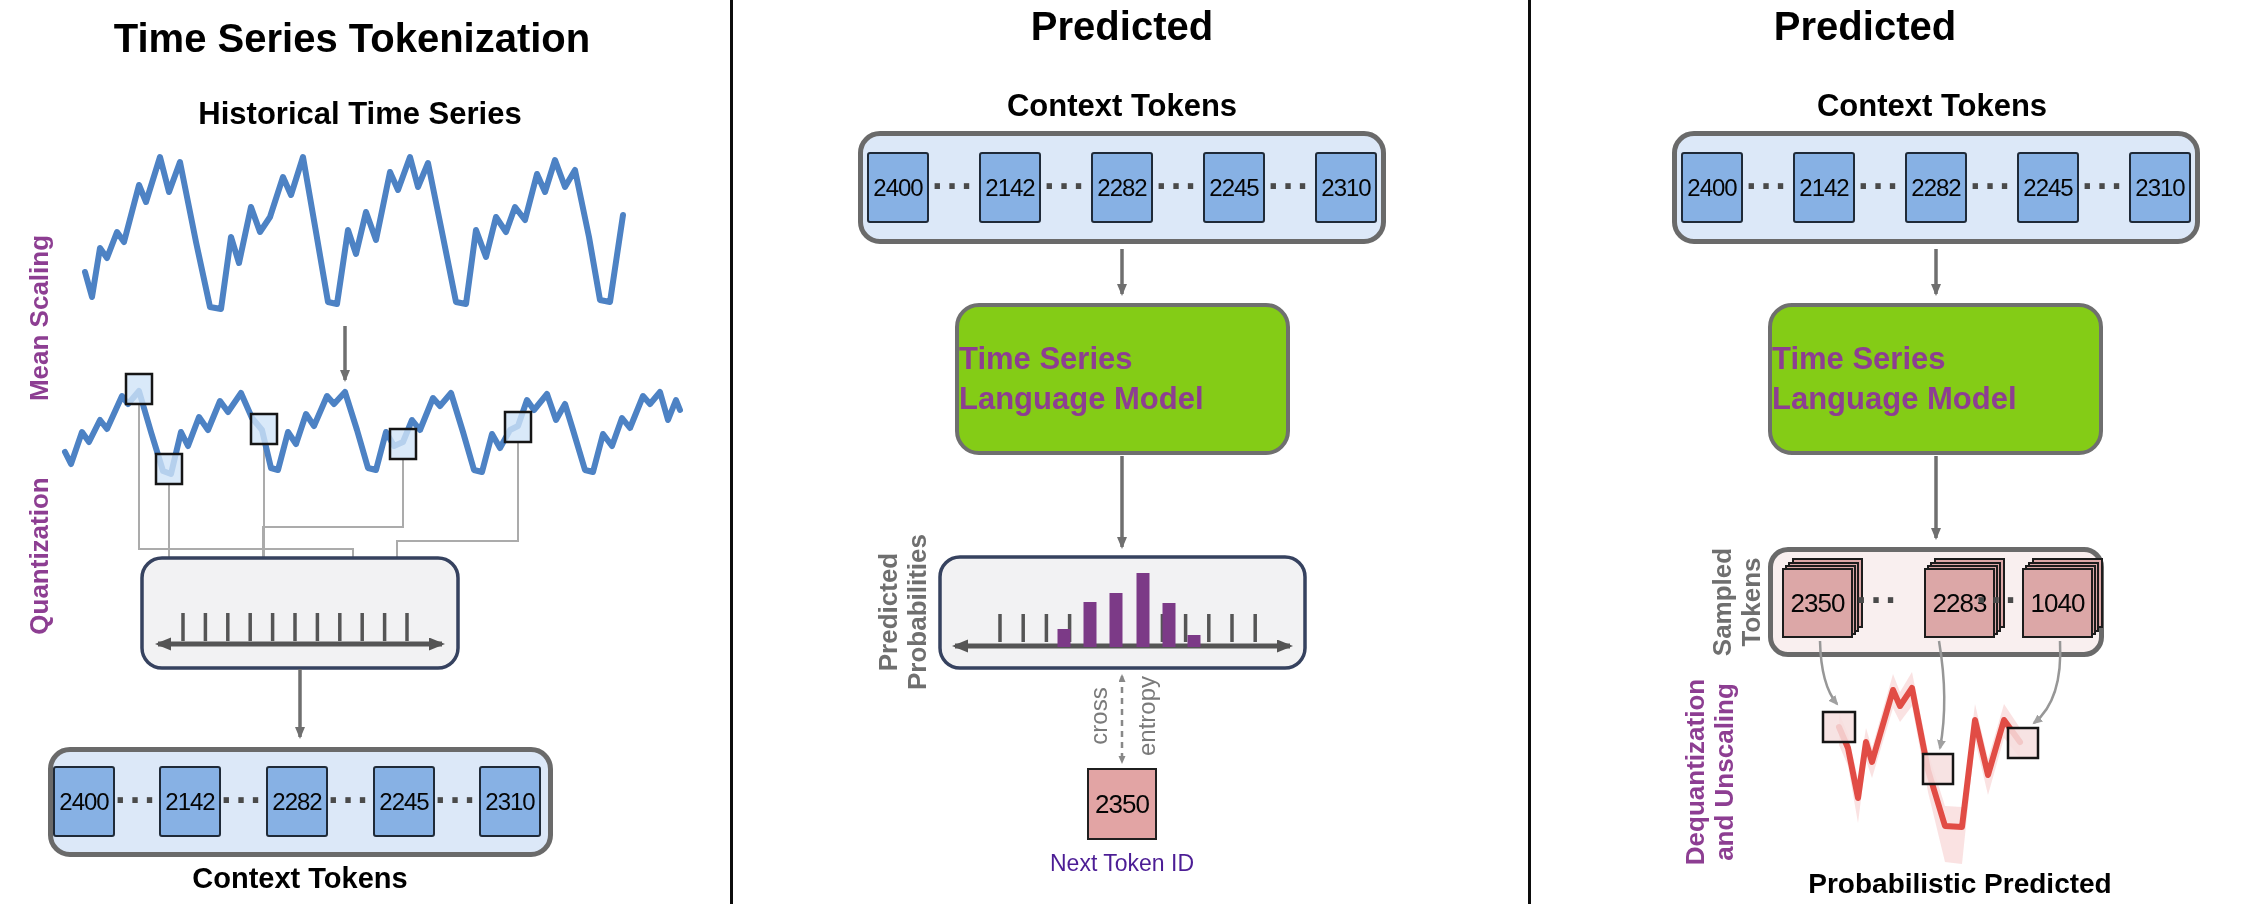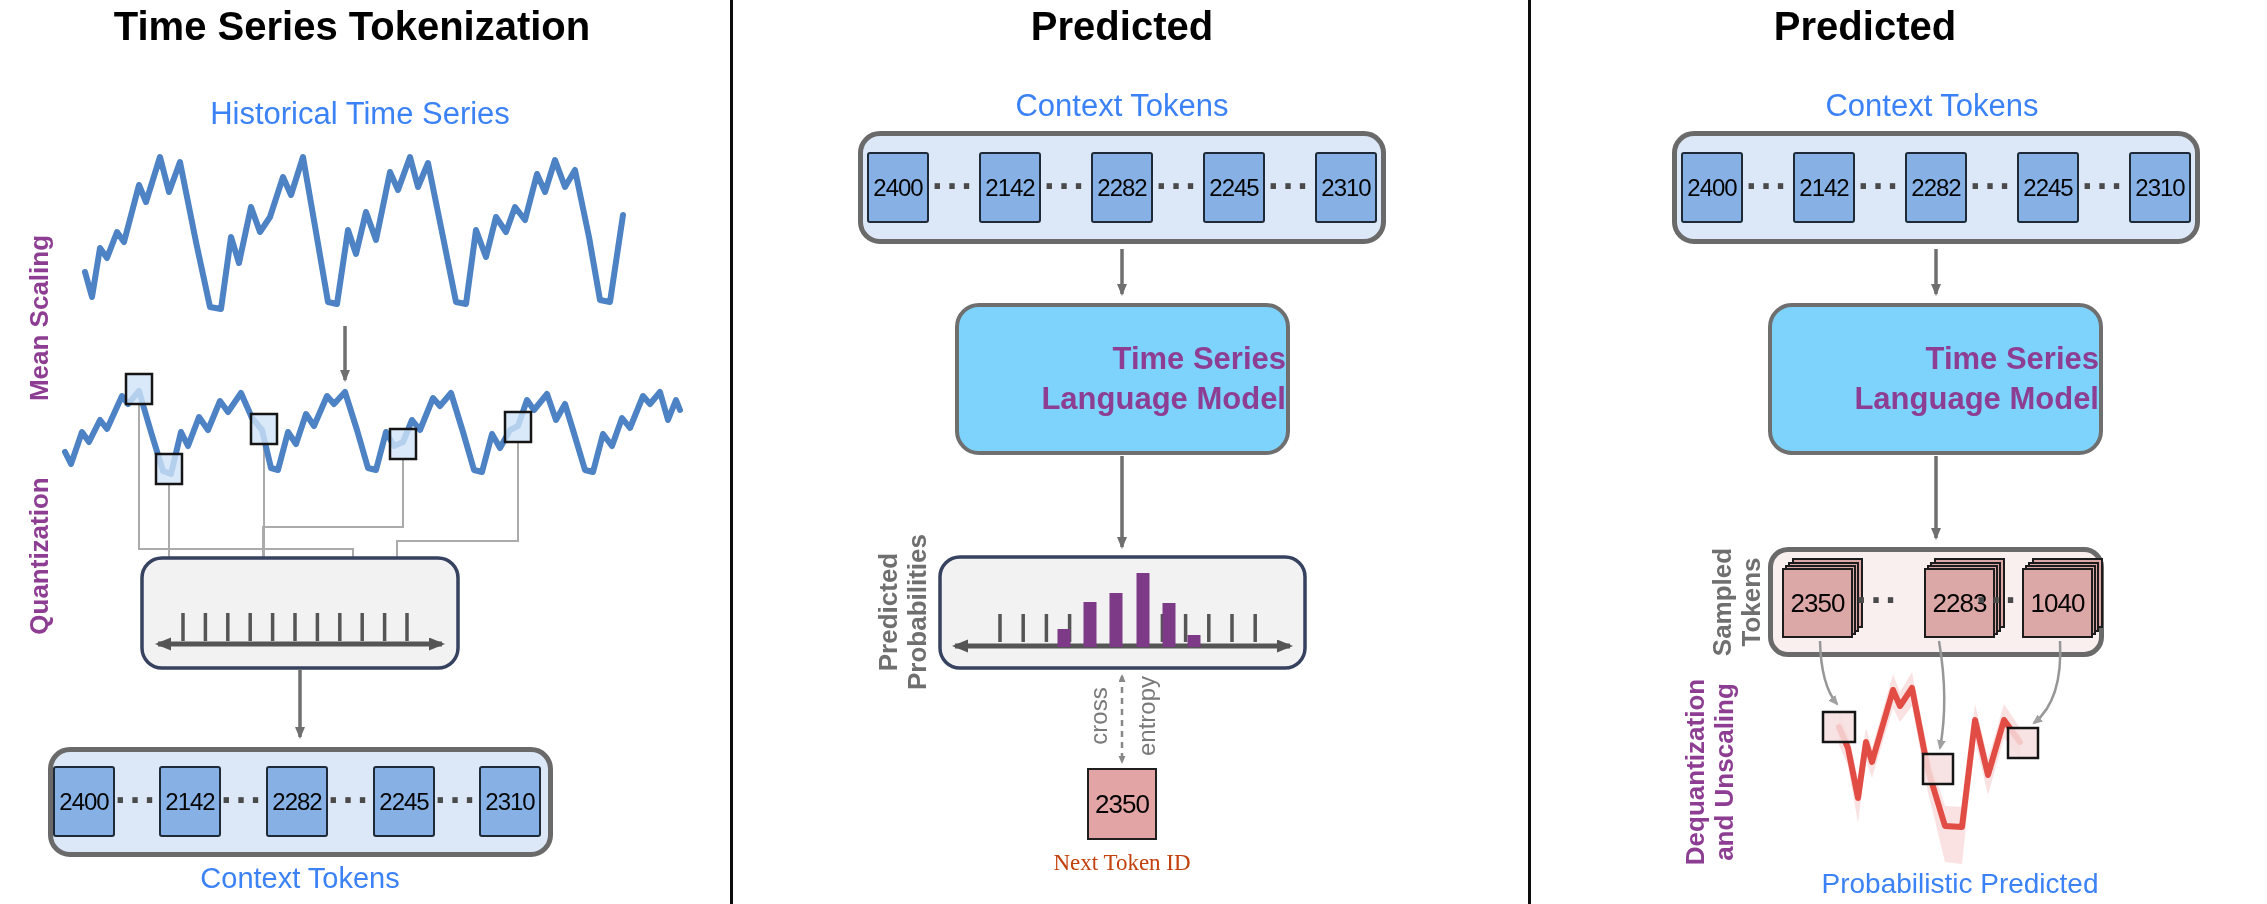--- a/index.html
+++ b/index.html
@@ -1,33 +1,33 @@
 <!DOCTYPE html>
 <html><head>
 <meta charset="utf-8">
 <style>
   html,body{margin:0;padding:0;}
   body{width:2267px;height:904px;position:relative;overflow:hidden;background:#ffffff;
        font-family:"Liberation Sans", sans-serif;}
   .vline{position:absolute;top:0;bottom:0;width:3px;background:#0d0d0d;}
   .title{position:absolute;transform:translateX(-50%);font-weight:bold;font-size:40px;color:#000;white-space:nowrap;}
-  .caption{position:absolute;transform:translateX(-50%);font-weight:normal;font-size:31px;color:#3b82f6;white-space:nowrap;}
-  .smallcap{position:absolute;transform:translateX(-50%);font-size:23px;color:#c2410c;white-space:nowrap;font-family:Liberation Serif, serif;}
+  .caption{position:absolute;transform:translateX(-50%);font-weight:bold;font-size:31px;color:#000000;white-space:nowrap;}
+  .smallcap{position:absolute;transform:translateX(-50%);font-size:23px;color:#4c1d95;white-space:nowrap;}
   .rot{position:absolute;transform:translate(-50%,-50%) rotate(-90deg);text-align:center;line-height:1.12;white-space:nowrap;}
   .rot span{display:block;}
   .purple{color:#8d3e92;font-weight:bold;font-size:26px;}
   .grayrot{color:#6f6f6f;font-weight:bold;font-size:26px;}
   .celabel{color:#7a7a7a;font-size:24px;font-weight:normal;}
   .tok-container{position:absolute;background:#dce8f8;border:5px solid #6a6a6a;border-radius:22px;box-sizing:border-box;}
   .samp-container{position:absolute;background:#f9efef;border:5px solid #6a6a6a;border-radius:20px;box-sizing:border-box;}
   .tok{position:absolute;width:62px;height:71px;background:#87b1e4;border:2px solid #1f2a38;border-radius:3px;
        display:flex;align-items:center;justify-content:center;font-size:24px;letter-spacing:-1px;color:#050505;box-sizing:border-box;}
   .dots{position:absolute;transform:translate(-50%,-54%);color:#4a4a4a;font-size:38px;font-weight:bold;letter-spacing:2px;}
-  .model{position:absolute;background:#7dd3fc;border:4px solid #6f6f6f;border-radius:24px;box-sizing:border-box;
-         display:flex;flex-direction:column;align-items:flex-end;justify-content:center;
+  .model{position:absolute;background:#84cc16;border:4px solid #6f6f6f;border-radius:24px;box-sizing:border-box;
+         display:flex;flex-direction:column;align-items:flex-start;justify-content:center;
          color:#8d3e92;font-weight:bold;font-size:31px;line-height:1.3;text-align:center;}
   .card{position:absolute;width:71px;height:70px;}
   .card .layer{position:absolute;left:0;top:0;right:0;bottom:0;background:#dca7a7;border:2px solid #1c1c1c;box-sizing:border-box;}
   .card .l1{transform:translate(10px,-10px);}
   .card .l2{transform:translate(6px,-6px);}
   .card .l3{transform:translate(3px,-3px);}
   .card .face{position:absolute;left:0;top:0;right:0;bottom:0;background:#dca7a7;border:2px solid #1c1c1c;box-sizing:border-box;
               display:flex;align-items:center;justify-content:center;font-size:26px;letter-spacing:-1px;color:#050505;}
   .ntbox{position:absolute;left:1087px;top:768px;width:70px;height:72px;background:#e2a4a4;border:2px solid #1f1f1f;
          box-sizing:border-box;display:flex;align-items:center;justify-content:center;font-size:26px;letter-spacing:-1px;color:#050505;}
@@ -45,21 +45,21 @@
   .axis{stroke:#555;stroke-width:5;}
   .qbox{fill:#f2f2f3;stroke:#36425f;stroke-width:3.5;}
   #ce-line{stroke:#888;stroke-width:2.5;stroke-dasharray:6 5;fill:none;}
 </style>
 </head>
 <body>
 
 <div class="vline" style="left:730px;"></div>
 <div class="vline" style="left:1528px;"></div>
 
-<div class="title" style="left:352px;top:4px;text-align:right;">Time Series Tokenization</div>
+<div class="title" style="left:352px;top:16px;text-align:right;">Time Series Tokenization</div>
 <div class="caption" style="left:360px;top:96px;">Historical Time Series</div>
 <div class="rot purple" style="left:40px;top:318px;">Mean Scaling</div>
 <div class="rot purple" style="left:40px;top:556px;">Quantization</div>
 
 <div class="tok-container" style="left:48px;top:747px;width:505px;height:110px;"></div>
 <div class="tok" style="left:53px;top:766px;">2400</div>
 <div class="tok" style="left:159px;top:766px;">2142</div>
 <div class="tok" style="left:266px;top:766px;">2282</div>
 <div class="tok" style="left:373px;top:766px;">2245</div>
 <div class="tok" style="left:479px;top:766px;">2310</div>

